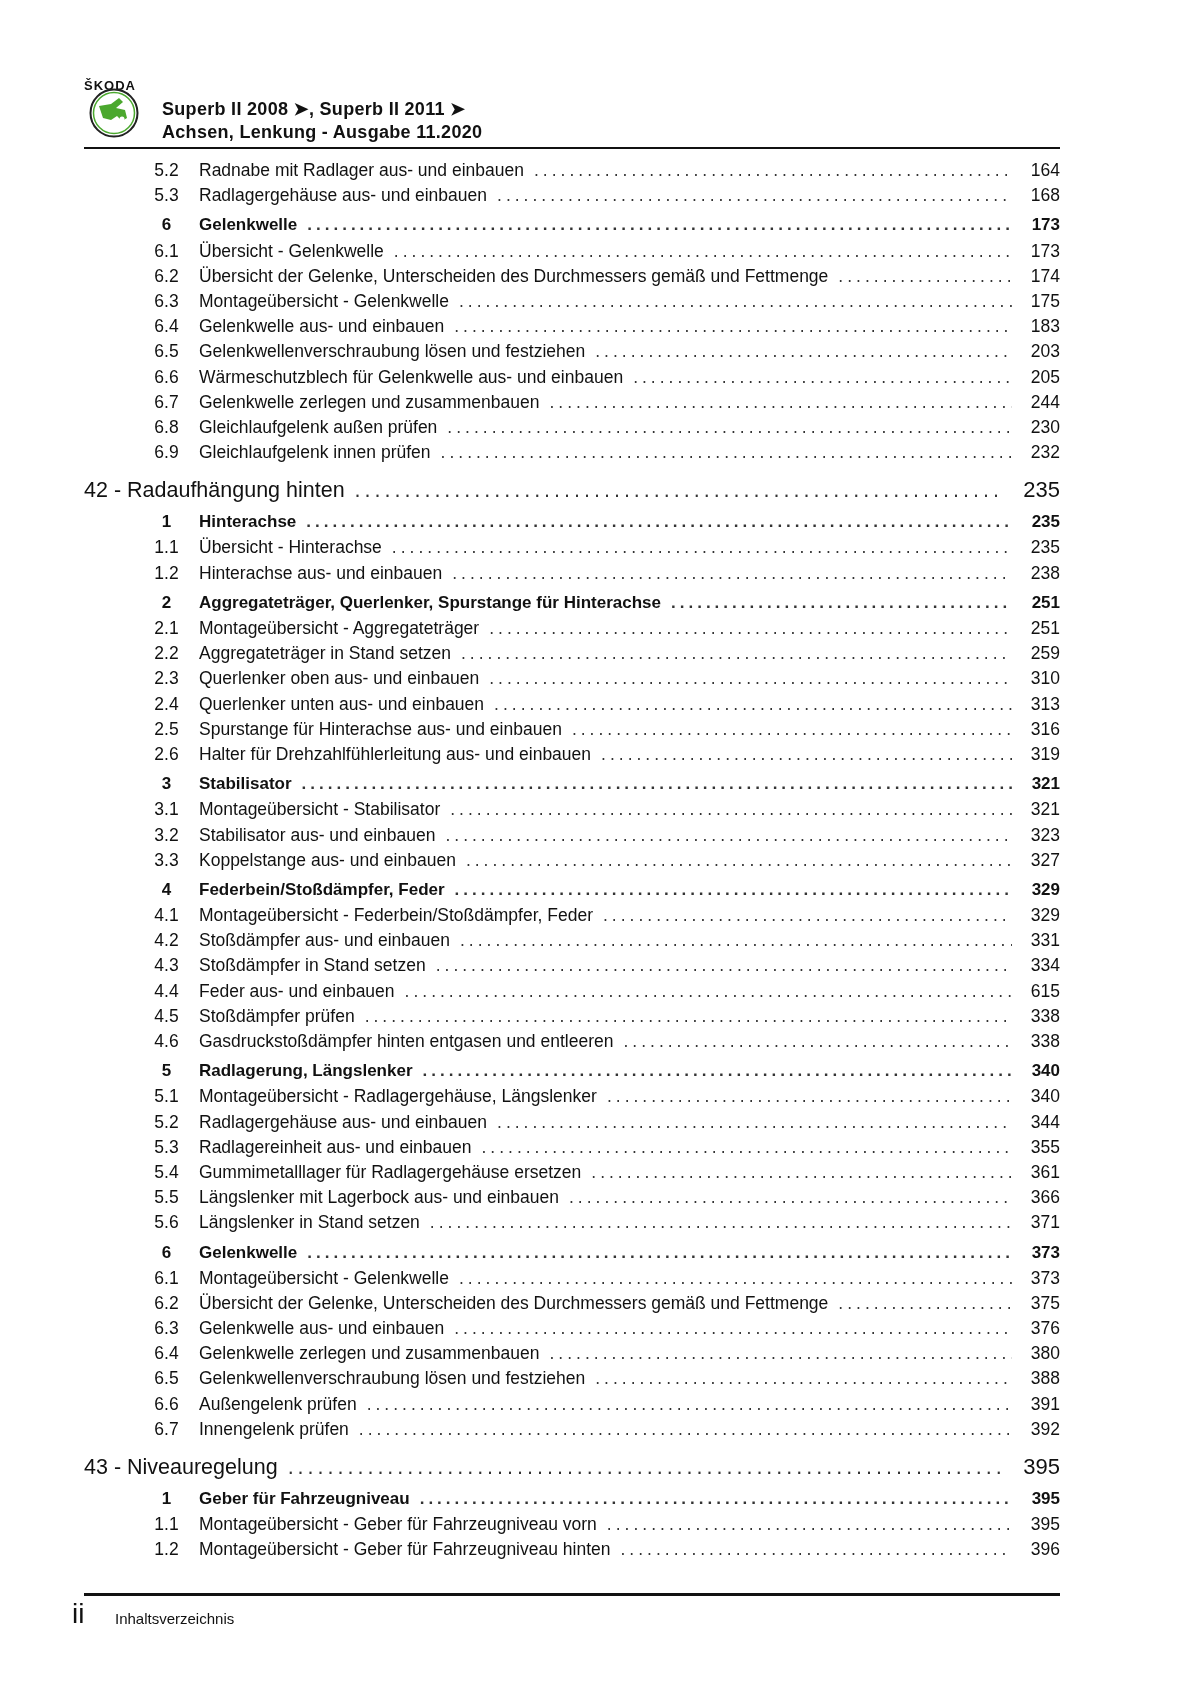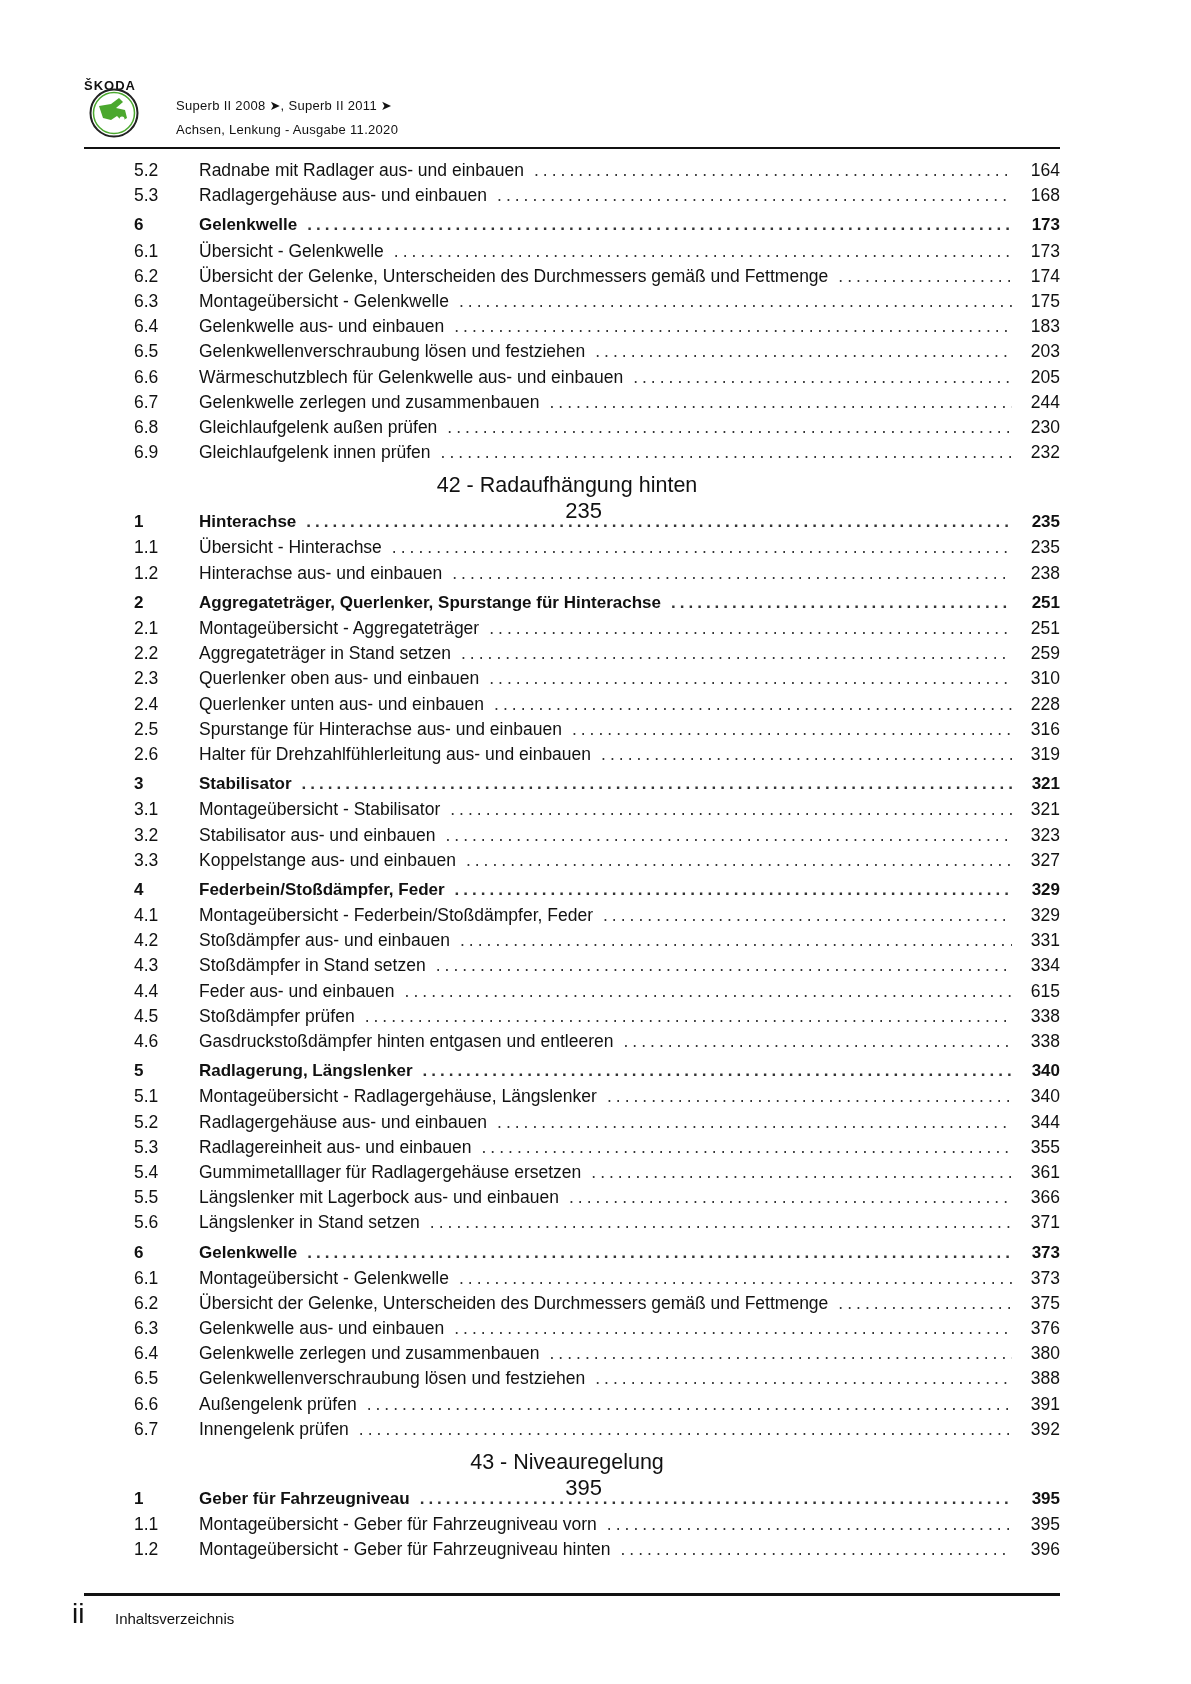--- a/index.html
+++ b/index.html
@@ -1,30 +1,30 @@
 <!DOCTYPE html>
 <html><head>
 <meta charset="utf-8">
 <style>
   html, body { margin:0; padding:0; background:#ffffff; }
   body { width:1191px; height:1684px; position:relative; font-family:"Liberation Sans", sans-serif; color:#111; overflow:hidden; }
   .header { position:absolute; left:84px; top:72px; width:976px; height:76px; }
   .brand { position:absolute; left:0; top:6px; font-weight:bold; font-size:13px; letter-spacing:1px; }
   .logo { position:absolute; left:5px; top:16px; width:50px; height:50px; }
-  .title1, .title2 { position:absolute; left:92px; font-size:13px; letter-spacing:0.3px; }
+  .title1, .title2 { position:absolute; left:78px; font-size:18px; letter-spacing:0.3px;font-weight:bold; }
   .title1 { top:26px; }
   .title2 { top:50px; }
   .rule { position:absolute; left:84px; width:976px; background:#111; }
   .rule.top { top:147px; height:2px; }
   .rule.bottom { top:1593px; height:3px; }
   .toc { position:absolute; left:84px; top:160px; width:976px; }
   .row { display:flex; align-items:baseline; height:25.2px; font-size:17.5px; white-space:nowrap; }
-  .row.chapter { font-size:21.5px; height:34px; margin-top:6px; align-items:center;flex-direction:column; }
+  .row.chapter { font-size:21.5px; height:34px; margin-top:6px; align-items:center; }
   .row.section { font-weight:bold; height:25.2px; margin-top:5px; font-size:17px; }
-  .num { width:65px; flex:none; padding-left:50px; }
+  .num { width:65px; flex:none; padding-left:50px;text-align:center; }
   .label { flex:none; padding-right:10px; }
   .row.chapter .label { padding-left:0; }
   .dots { flex:1 1 auto; overflow:hidden; letter-spacing:4px; color:#333; font-weight:normal; min-width:20px; }
   .row.section .dots { font-weight:bold; }
   .page { flex:none; width:48px; text-align:right; }
   .row.chapter .page { width:60px; font-size:22px; }
   .footer-num { position:absolute; left:72px; top:1598px; font-size:28px; }
   .footer-label { position:absolute; left:115px; top:1610px; font-size:15px; }
   .toc-row-link { cursor:pointer; }
 </style>
@@ -161,21 +161,21 @@
     <div class="row toc-row-link entry">
       <span class="num">2.3</span>
       <span class="label">Querlenker oben aus- und einbauen</span>
       <span class="dots">........................................................................................................................................................................................................</span>
       <span class="page">310</span>
     </div>
     <div class="row toc-row-link entry">
       <span class="num">2.4</span>
       <span class="label">Querlenker unten aus- und einbauen</span>
       <span class="dots">........................................................................................................................................................................................................</span>
-      <span class="page">228</span>
+      <span class="page">313</span>
     </div>
     <div class="row toc-row-link entry">
       <span class="num">2.5</span>
       <span class="label">Spurstange für Hinterachse aus- und einbauen</span>
       <span class="dots">........................................................................................................................................................................................................</span>
       <span class="page">316</span>
     </div>
     <div class="row toc-row-link entry">
       <span class="num">2.6</span>
       <span class="label">Halter für Drehzahlfühlerleitung aus- und einbauen</span>

